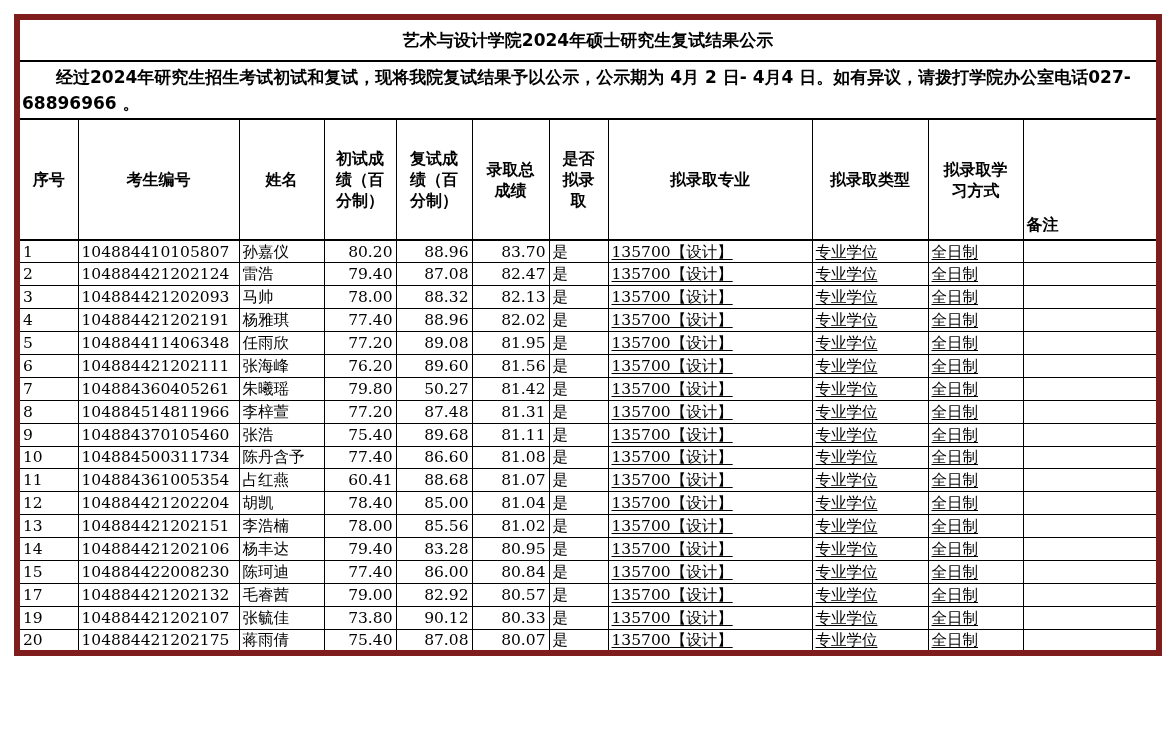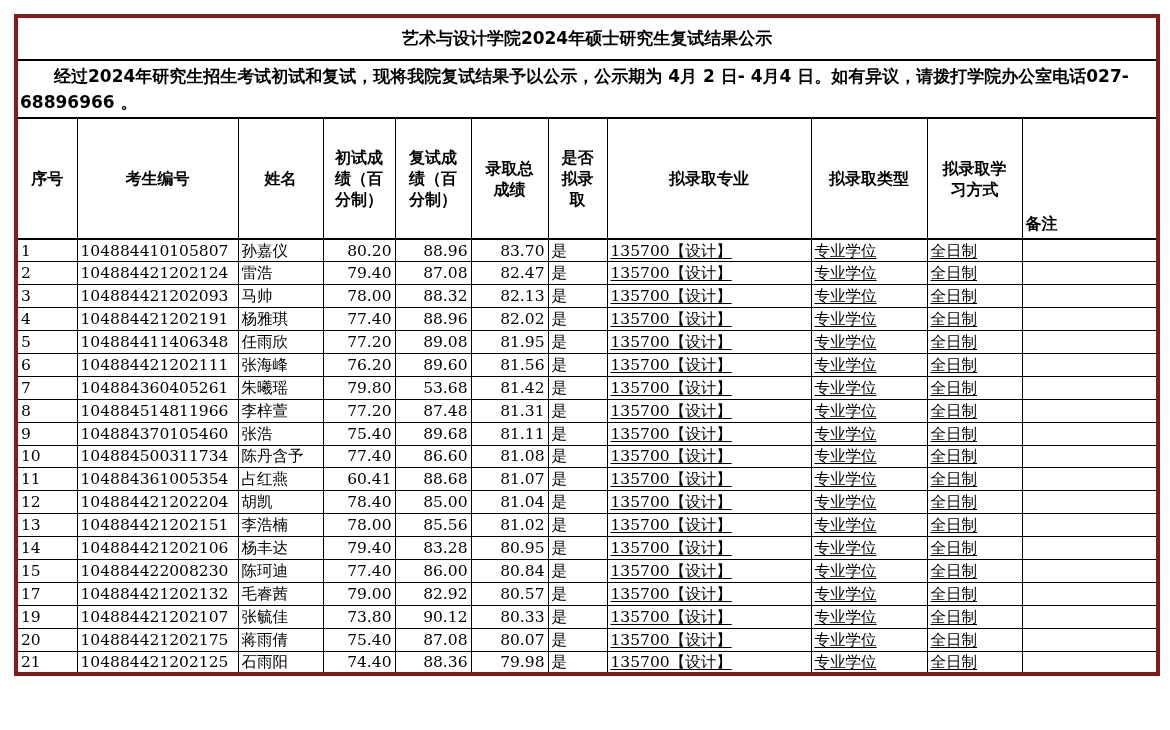--- a/index.html
+++ b/index.html
@@ -13,21 +13,21 @@
   .sheet {
     position: absolute;
     left: 14px;
     top: 14px;
     width: 1142px;
   }
   table.results {
     border-collapse: collapse;
     table-layout: fixed;
     width: 1142px;
-    border: 4px solid #7f1d1d;
+    border: 6px solid #7f1d1d;
     color: #000;
   }
   table.results td, table.results th {
     border: 1px solid #000;
     overflow: hidden;
     box-sizing: border-box;
   }
   
   td.title-cell {
     height: 44px;
@@ -214,21 +214,21 @@
           <td class="c7">135700【设计】</td>
           <td class="c8">专业学位</td>
           <td class="c9">全日制</td>
           <td class="c10"></td>
         </tr>
         <tr>
           <td class="c0">7</td>
           <td class="c1">104884360405261</td>
           <td class="c2">朱曦瑶</td>
           <td class="c3">79.80</td>
-          <td class="c4">53.68</td>
+          <td class="c4">50.27</td>
           <td class="c5">81.42</td>
           <td class="c6">是</td>
           <td class="c7">135700【设计】</td>
           <td class="c8">专业学位</td>
           <td class="c9">全日制</td>
           <td class="c10"></td>
         </tr>
         <tr>
           <td class="c0">8</td>
           <td class="c1">104884514811966</td>
@@ -365,28 +365,15 @@
           <td class="c2">蒋雨倩</td>
           <td class="c3">75.40</td>
           <td class="c4">87.08</td>
           <td class="c5">80.07</td>
           <td class="c6">是</td>
           <td class="c7">135700【设计】</td>
           <td class="c8">专业学位</td>
           <td class="c9">全日制</td>
           <td class="c10"></td>
         </tr>
-        <tr>
-          <td class="c0">21</td>
-          <td class="c1">104884421202125</td>
-          <td class="c2">石雨阳</td>
-          <td class="c3">74.40</td>
-          <td class="c4">88.36</td>
-          <td class="c5">79.98</td>
-          <td class="c6">是</td>
-          <td class="c7">135700【设计】</td>
-          <td class="c8">专业学位</td>
-          <td class="c9">全日制</td>
-          <td class="c10"></td>
-        </tr>
       </tbody>
   </table>
 </div>
 
 </body></html>

